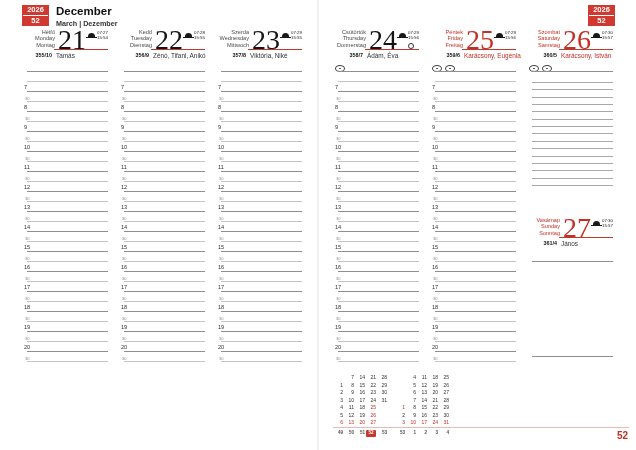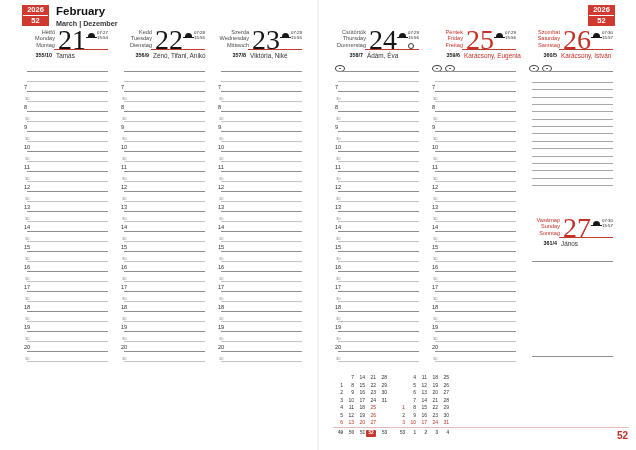--- a/index.html
+++ b/index.html
@@ -55,21 +55,21 @@
 </head>
 <body>
 
 <div class="sheet">
 
   <div class="yearbox" style="left:22px;">
     <div>2026</div>
     <div class="ybdiv"></div>
     <div>52</div>
   </div>
-  <div class="monthtitle">February</div>
+  <div class="monthtitle">December</div>
   <div class="monthsub">March | Dezember</div>
 
   <div class="yearbox" style="left:588px;">
     <div>2026</div>
     <div class="ybdiv"></div>
     <div>52</div>
   </div>
 
   <div class="gutter"></div>
 

